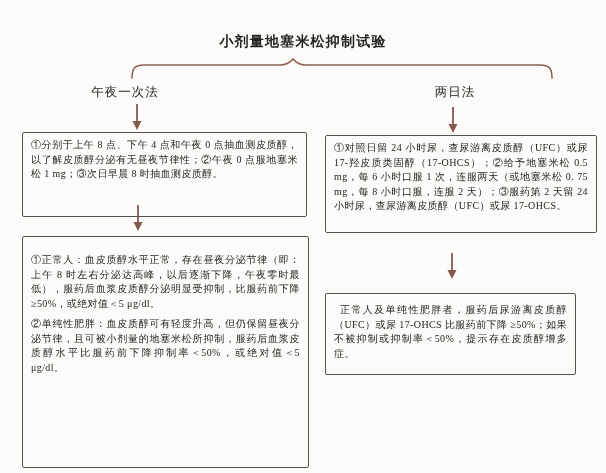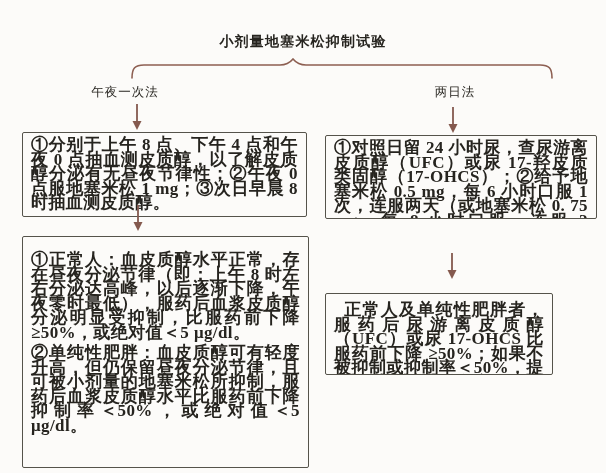--- a/index.html
+++ b/index.html
@@ -37,31 +37,30 @@
   .arrow.a-r1{left:446px;top:106px;}
   .arrow.a-l2{left:131px;top:204px;}
   .arrow.a-r2{left:445px;top:252px;}
   .fbox{
     position:absolute;
     box-sizing:border-box;
     border:1px solid var(--boxborder);
     border-radius:2px;
     background:var(--paper);
     padding:5px 8px;
-    font-size:17px;line-height:14.5px;
+    font-size:10px;line-height:14.5px;
     letter-spacing:0.4px;
     text-align:justify;
     overflow:hidden;
-    font-weight:bold;
   }
   .fbox p{margin:0;}
   #box-l1{left:22px;top:132px;width:285px;height:85px;}
   #box-l2{left:22px;top:236px;width:287px;height:232px;padding:16px 8px;}
-  #box-r1{left:325px;top:135px;width:272px;height:84px;}
-  #box-r2{left:325px;top:293px;width:228px;height:82px;padding-top:9px;}
+  #box-r1{left:325px;top:135px;width:272px;height:98px;}
+  #box-r2{left:325px;top:293px;width:251px;height:82px;padding-top:9px;}
   #box-r2 p{text-indent:0.6em;}
   #box-l2 p.item{margin-bottom:6px;}
   .red-frame{
     border:3px solid var(--highlight);
     margin:3px -5px 0 -5px;
     padding:4px 6px 5px 6px;
   }
   .red-frame p{margin:0;}
 </style>
 </head>

